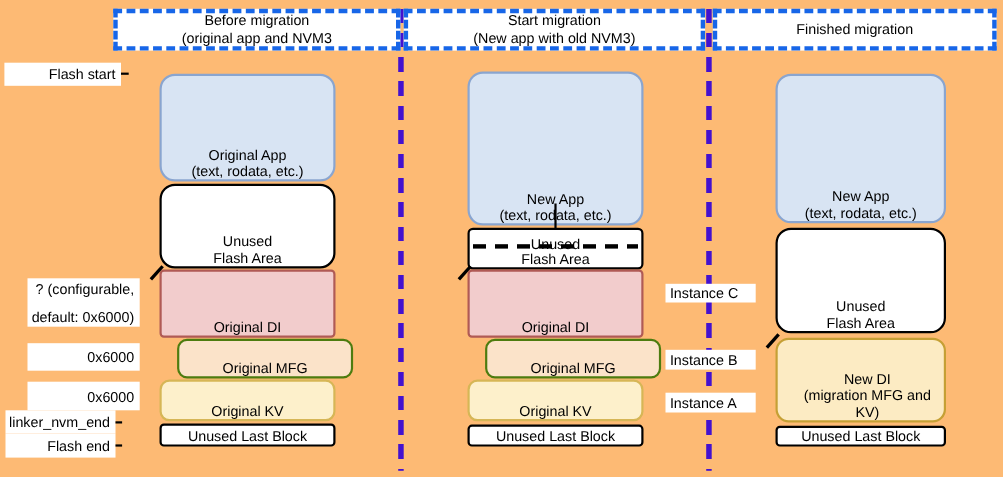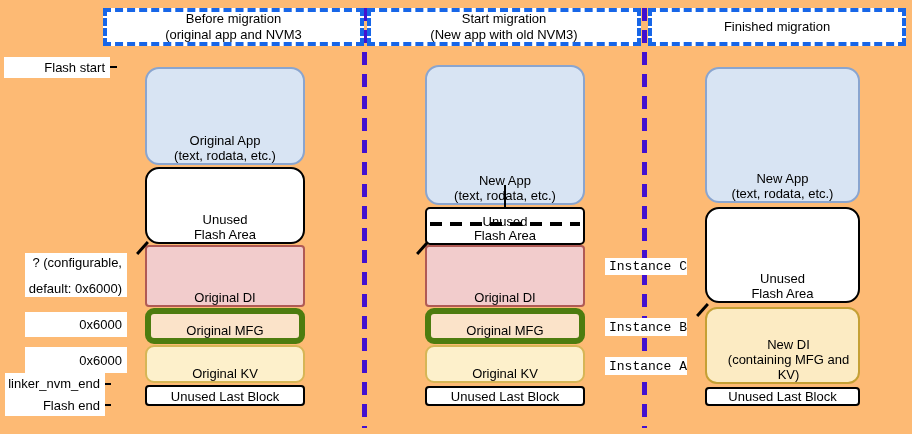--- a/index.html
+++ b/index.html
@@ -22,33 +22,33 @@
   
   .blk{
     position:absolute;box-sizing:border-box;z-index:2;
     display:flex;flex-direction:column;align-items:center;justify-content:flex-end;
     text-align:center;font-size:13px;line-height:15px;
   }
   .blk span{display:block;}
   .c-app   {background:#d8e4f3;border:2px solid #8aa5cf;border-radius:14px;}
   .c-white {background:#ffffff;border:2px solid #000;border-radius:14px;}
   .c-di    {background:#f2cccc;border:2px solid #b05a55;border-radius:4px;}
-  .c-mfg   {background:#fbe3c9;border:6px solid #4d7c0f;border-radius:9px;}
+  .c-mfg   {background:#fbe3c9;border:2px solid #4d7c0f;border-radius:9px;margin-left:16px;}
   .c-kv    {background:#fdf0cb;border:2px solid #d6b656;border-radius:9px;}
   .c-newdi {background:#fcebc3;border:2px solid #c5a035;border-radius:12px;padding-left:12px;}
   .c-last  {background:#ffffff;border:2px solid #000;border-radius:4px;}
   .c-unused-s{background:#ffffff;border:2px solid #000;border-radius:5px;}
   
   .lab{
     position:absolute;background:#fff;z-index:3;box-sizing:border-box;
     display:flex;flex-direction:column;justify-content:center;
     font-size:13px;line-height:15px;
   }
   .lab.r{align-items:flex-end;padding-right:5px;text-align:right;}
-  .lab.l{align-items:flex-start;padding-left:4px;text-align:right;font-family:Liberation Mono, monospace;}
+  .lab.l{align-items:flex-start;padding-left:4px;text-align:right;}
   
   .conn{position:absolute;width:2px;background:#000;z-index:3;}
   .dash-h{
     position:absolute;height:4px;z-index:4;
     background:repeating-linear-gradient(90deg,#000 0 12px,transparent 12px 20px);
   }
   .tick{position:absolute;background:#000;z-index:3;}
   .wedge{position:absolute;width:3px;height:16px;background:#000;transform:rotate(42deg);z-index:3;}
 
   
@@ -164,21 +164,21 @@
   <div class="blk c-app" id="c3-app">
     <span>New App</span>
     <span>(text, rodata, etc.)</span>
   </div>
   <div class="blk c-white" id="c3-unused">
     <span>Unused</span>
     <span>Flash Area</span>
   </div>
   <div class="blk c-newdi" id="c3-newdi">
     <span>New DI</span>
-    <span>(containing MFG and KV)</span>
+    <span>(migration MFG and KV)</span>
   </div>
   <div class="blk c-last" id="c3-last">
     <span>Unused Last Block</span>
   </div>
 
   <div class="lab r" id="lab-flash-start">
     <span>Flash start</span>
   </div>
   <div class="lab r" id="lab-config">
     <span>? (configurable,</span>

